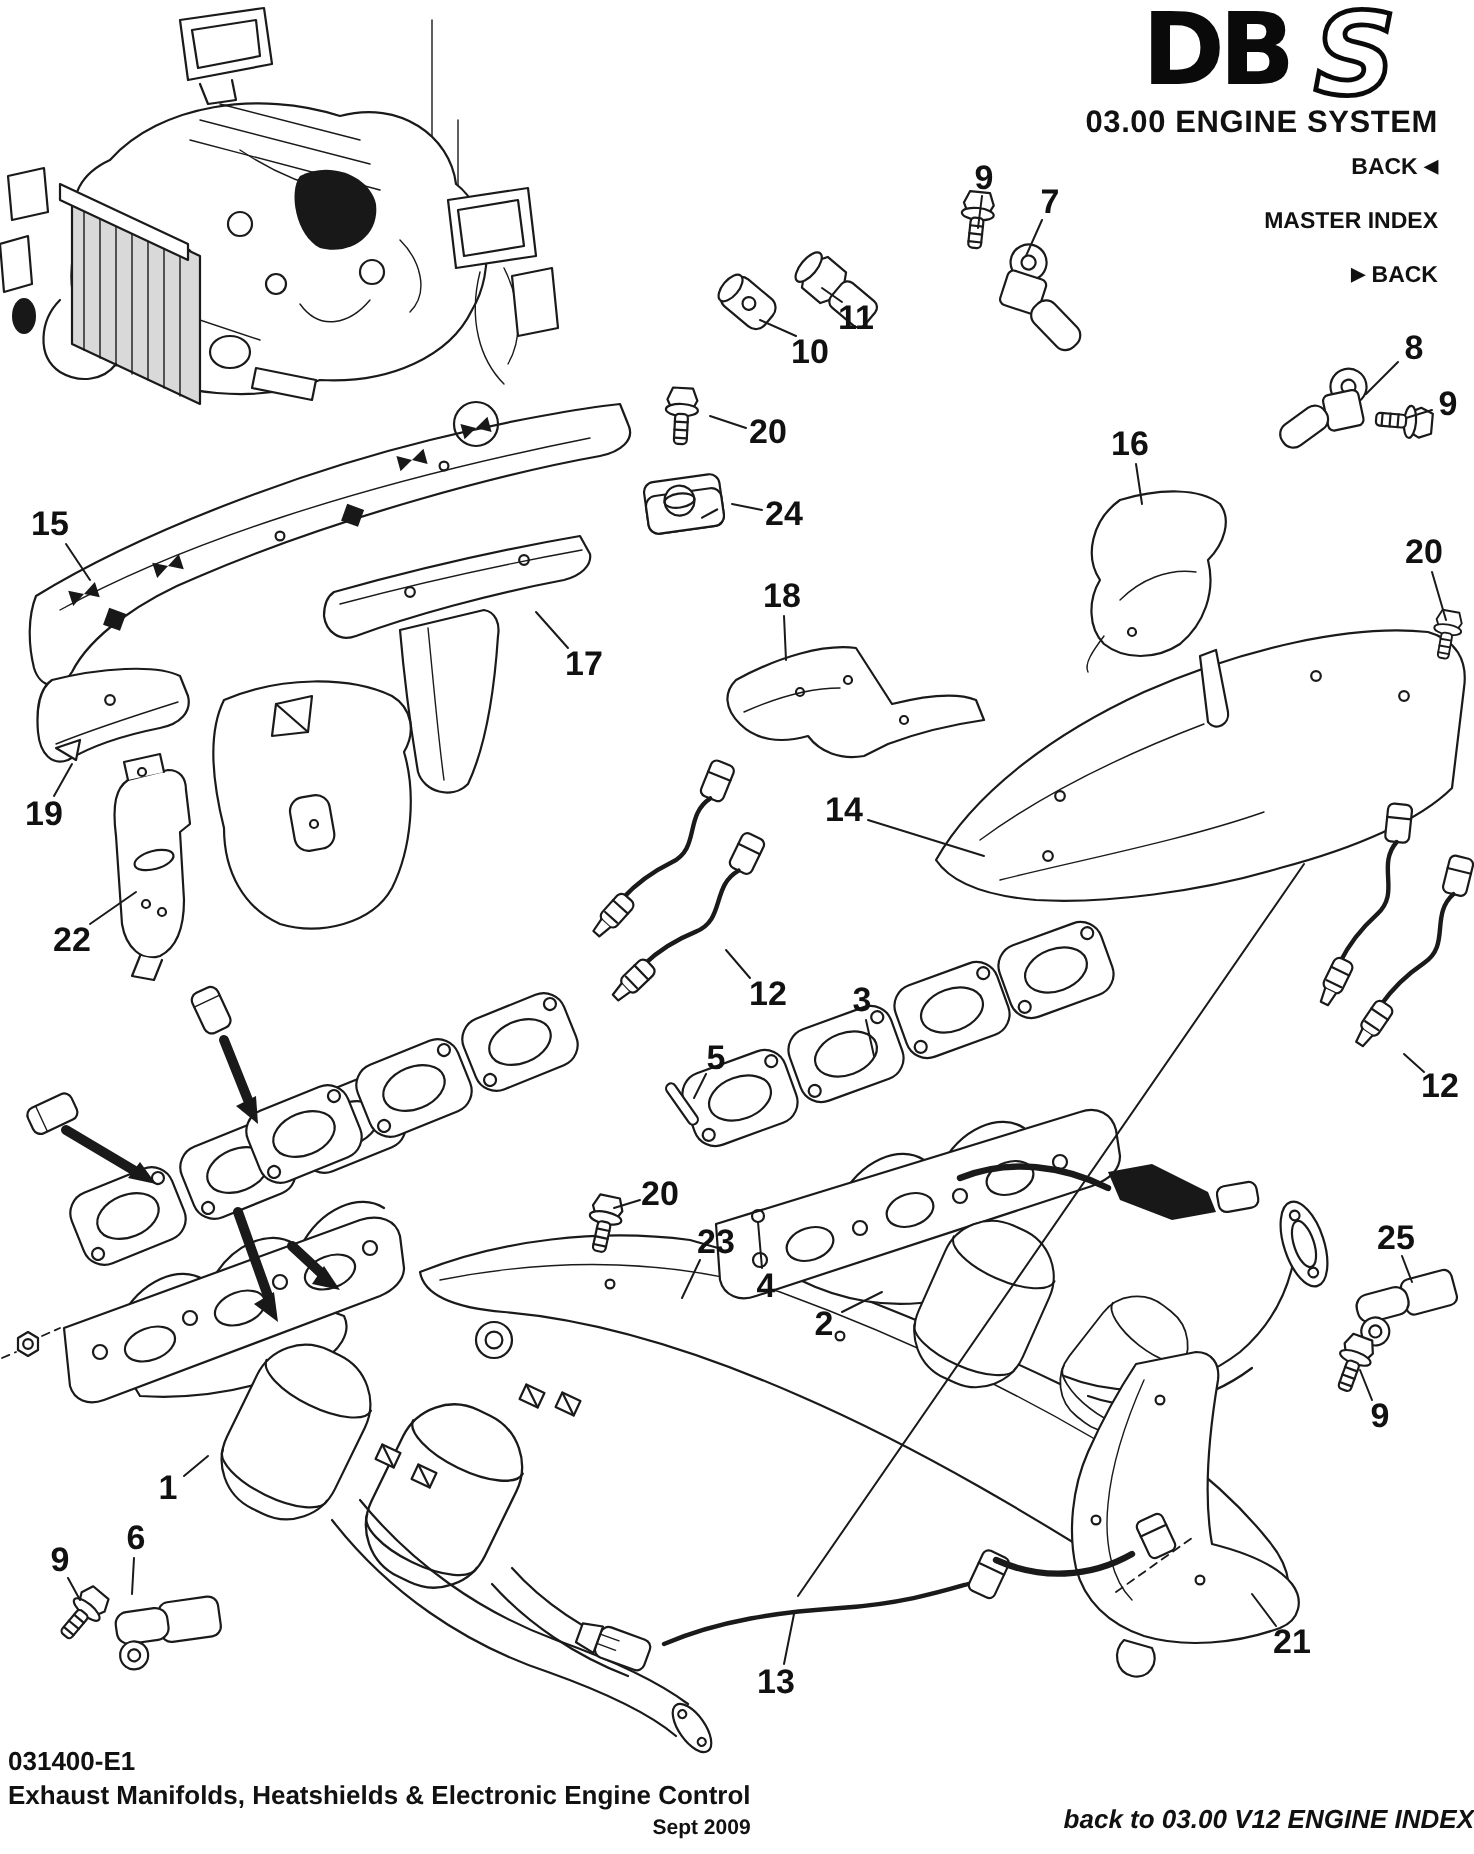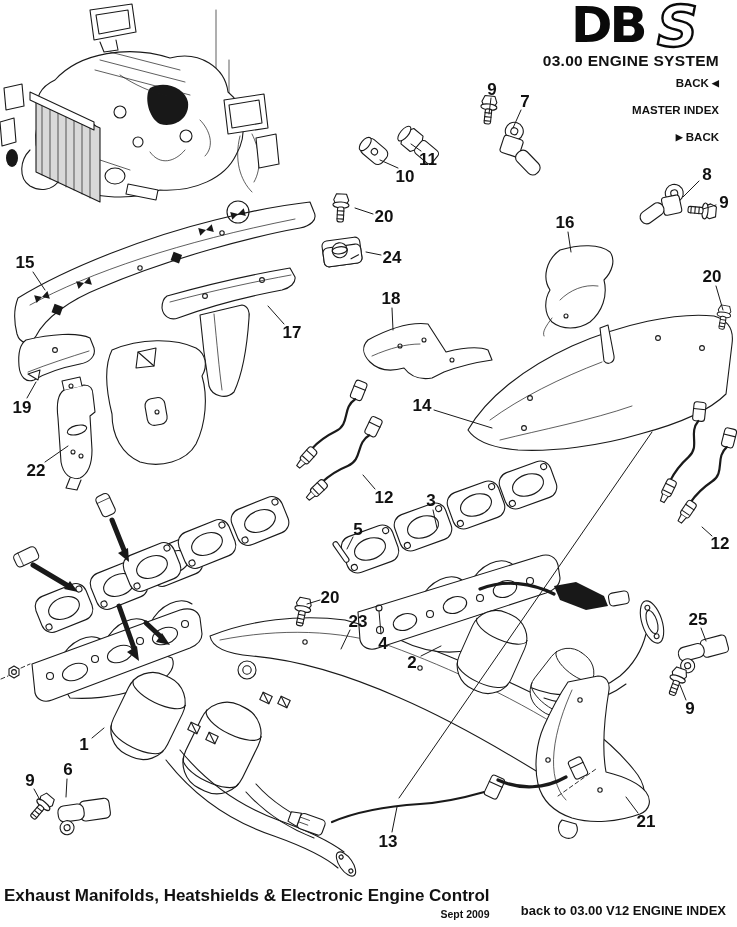--- a/index.html
+++ b/index.html
@@ -26,23 +26,23 @@
       letter-spacing:-3px;fill:#0a0a0a;}
   .logo .logo-s{font-family:"DejaVu Sans",sans-serif;font-weight:700;font-style:italic;
       font-size:57px;fill:#ffffff;stroke:#0a0a0a;stroke-width:2.4px;}
   .sys-title{font-size:15.5px;font-weight:bold;letter-spacing:.3px;margin-top:-6px;}
   .nav{margin-top:7px;font-size:11.5px;font-weight:bold;display:flex;justify-content:space-between;gap:15px;flex-direction:column;}
   .nav-link{cursor:pointer;white-space:nowrap;}
   .arr{font-size:9px;position:relative;top:-1px;}
   
   .footer-left{position:absolute;left:4px;bottom:6px;line-height:1.25;}
   .doc-num{font-size:13px;font-weight:bold;}
-  .doc-title{font-size:17px;font-weight:bold;}
+  .doc-title{font-size:13px;font-weight:bold;}
   .doc-date{font-size:10.5px;font-weight:bold;margin-top:2px;text-align:right;}
-  .footer-right{position:absolute;right:11px;bottom:8px;}
+  .footer-right{position:absolute;right:0;bottom:8px;font-style:italic;}
   .index-link{font-size:13px;font-weight:bold;cursor:pointer;}
 </style>
 </head>
 <body>
 
 <div class="page">
 
 <svg id="diagram" viewBox="0 0 737 927">
   <defs>
     <g id="boltg">
@@ -465,20 +465,21 @@
   </svg>
   <div class="sys-title">03.00 ENGINE SYSTEM</div>
   <div class="nav">
     <span class="nav-link"><span>BACK</span> <span class="arr">◀</span></span>
     <span class="nav-link">MASTER INDEX</span>
     <span class="nav-link"><span class="arr">▶</span> <span>BACK</span></span>
   </div>
 </div>
 
 <div class="footer-left">
+  <div class="doc-num">031400-E1</div>
   <div class="doc-title">Exhaust Manifolds, Heatshields &amp; Electronic Engine Control</div>
   <div class="doc-date">Sept 2009</div>
 </div>
 <div class="footer-right">
   <span class="index-link">back to 03.00 V12 ENGINE INDEX</span>
 </div>
 
 </div>
 
 </body></html>

